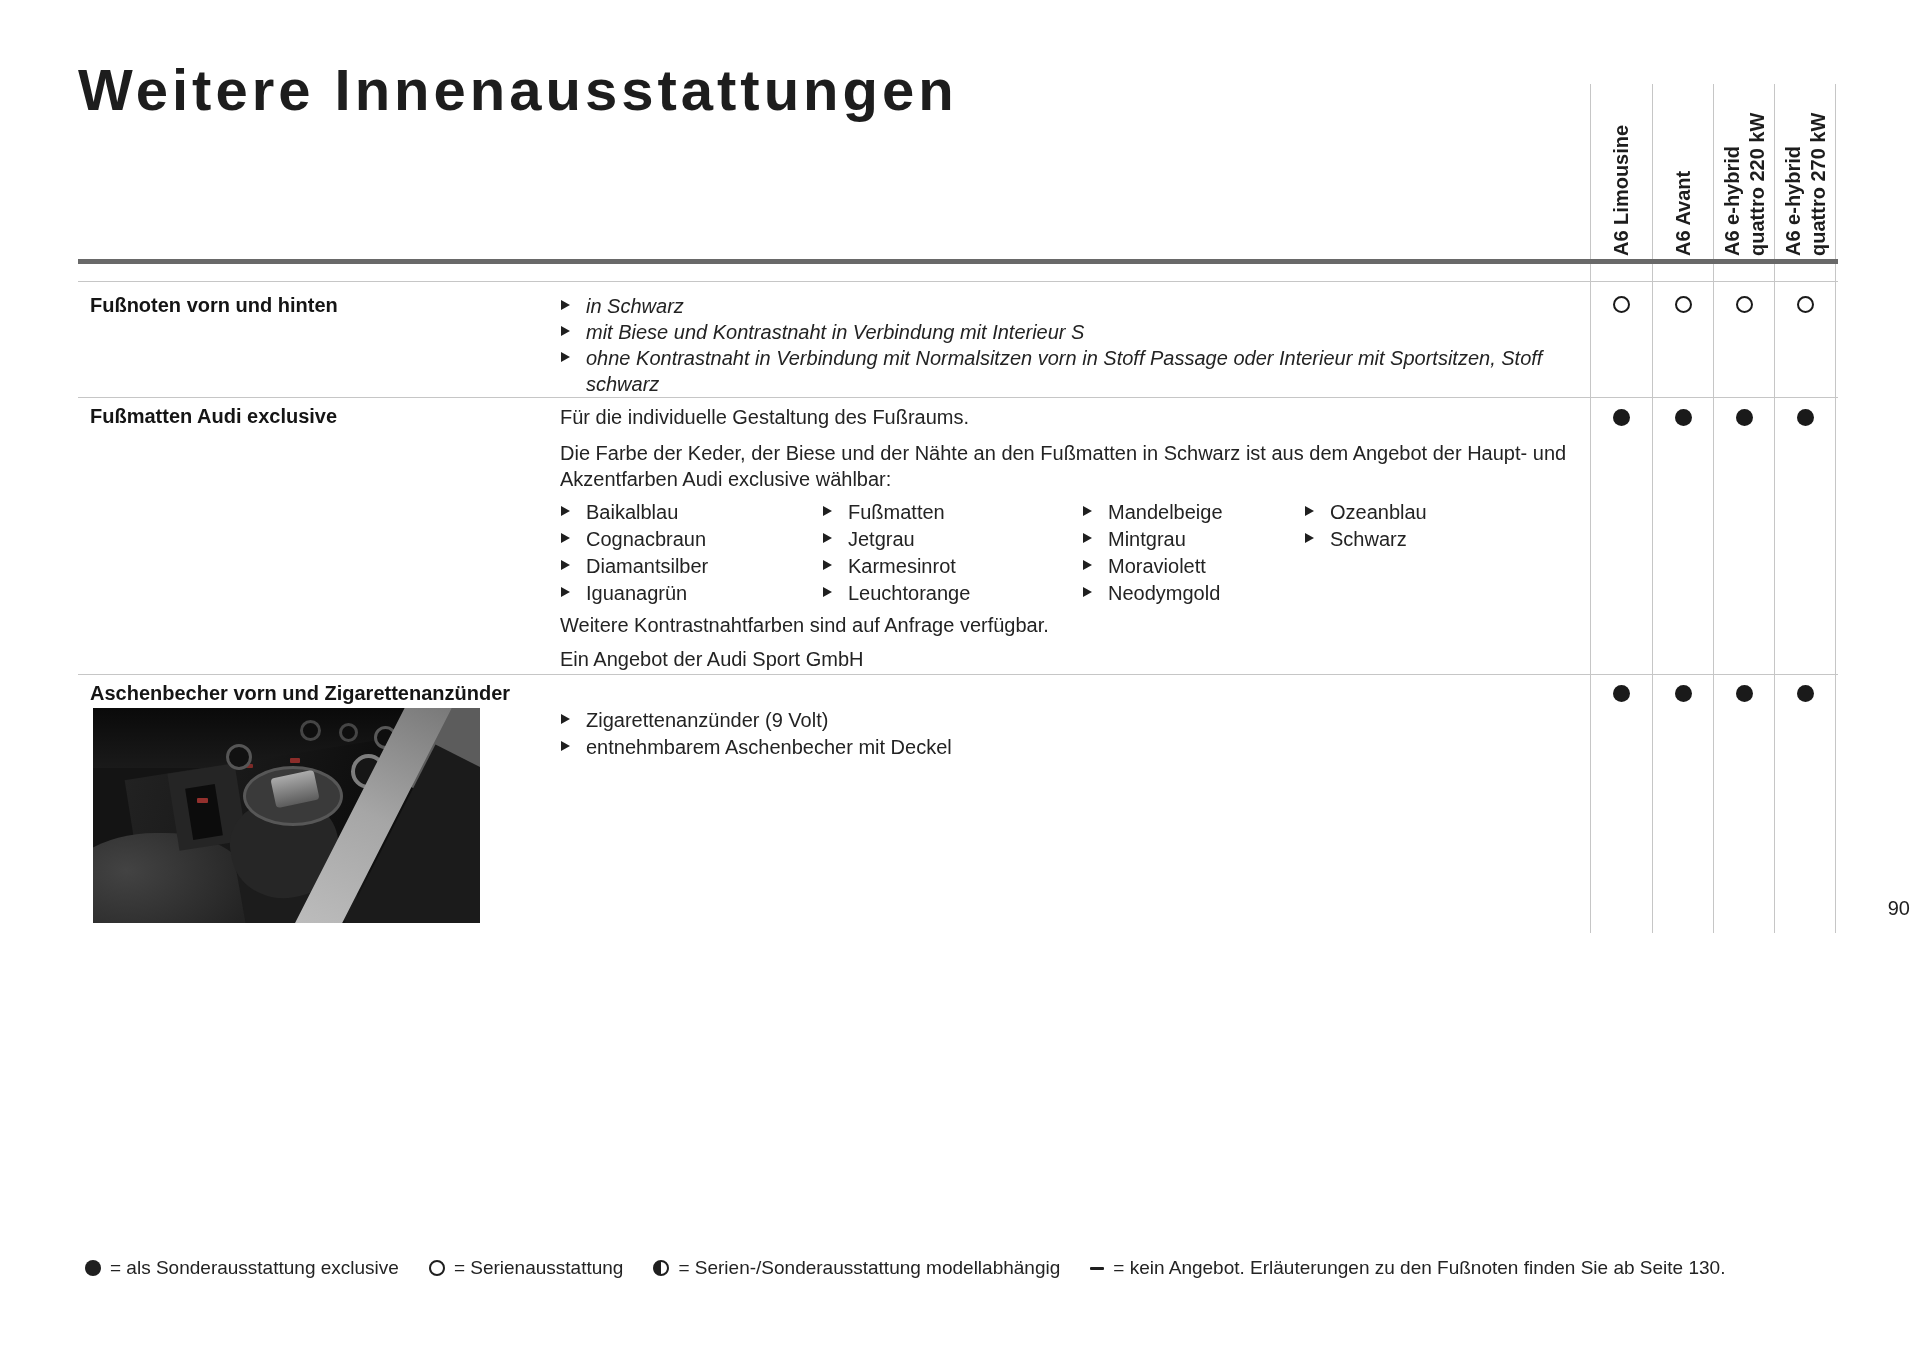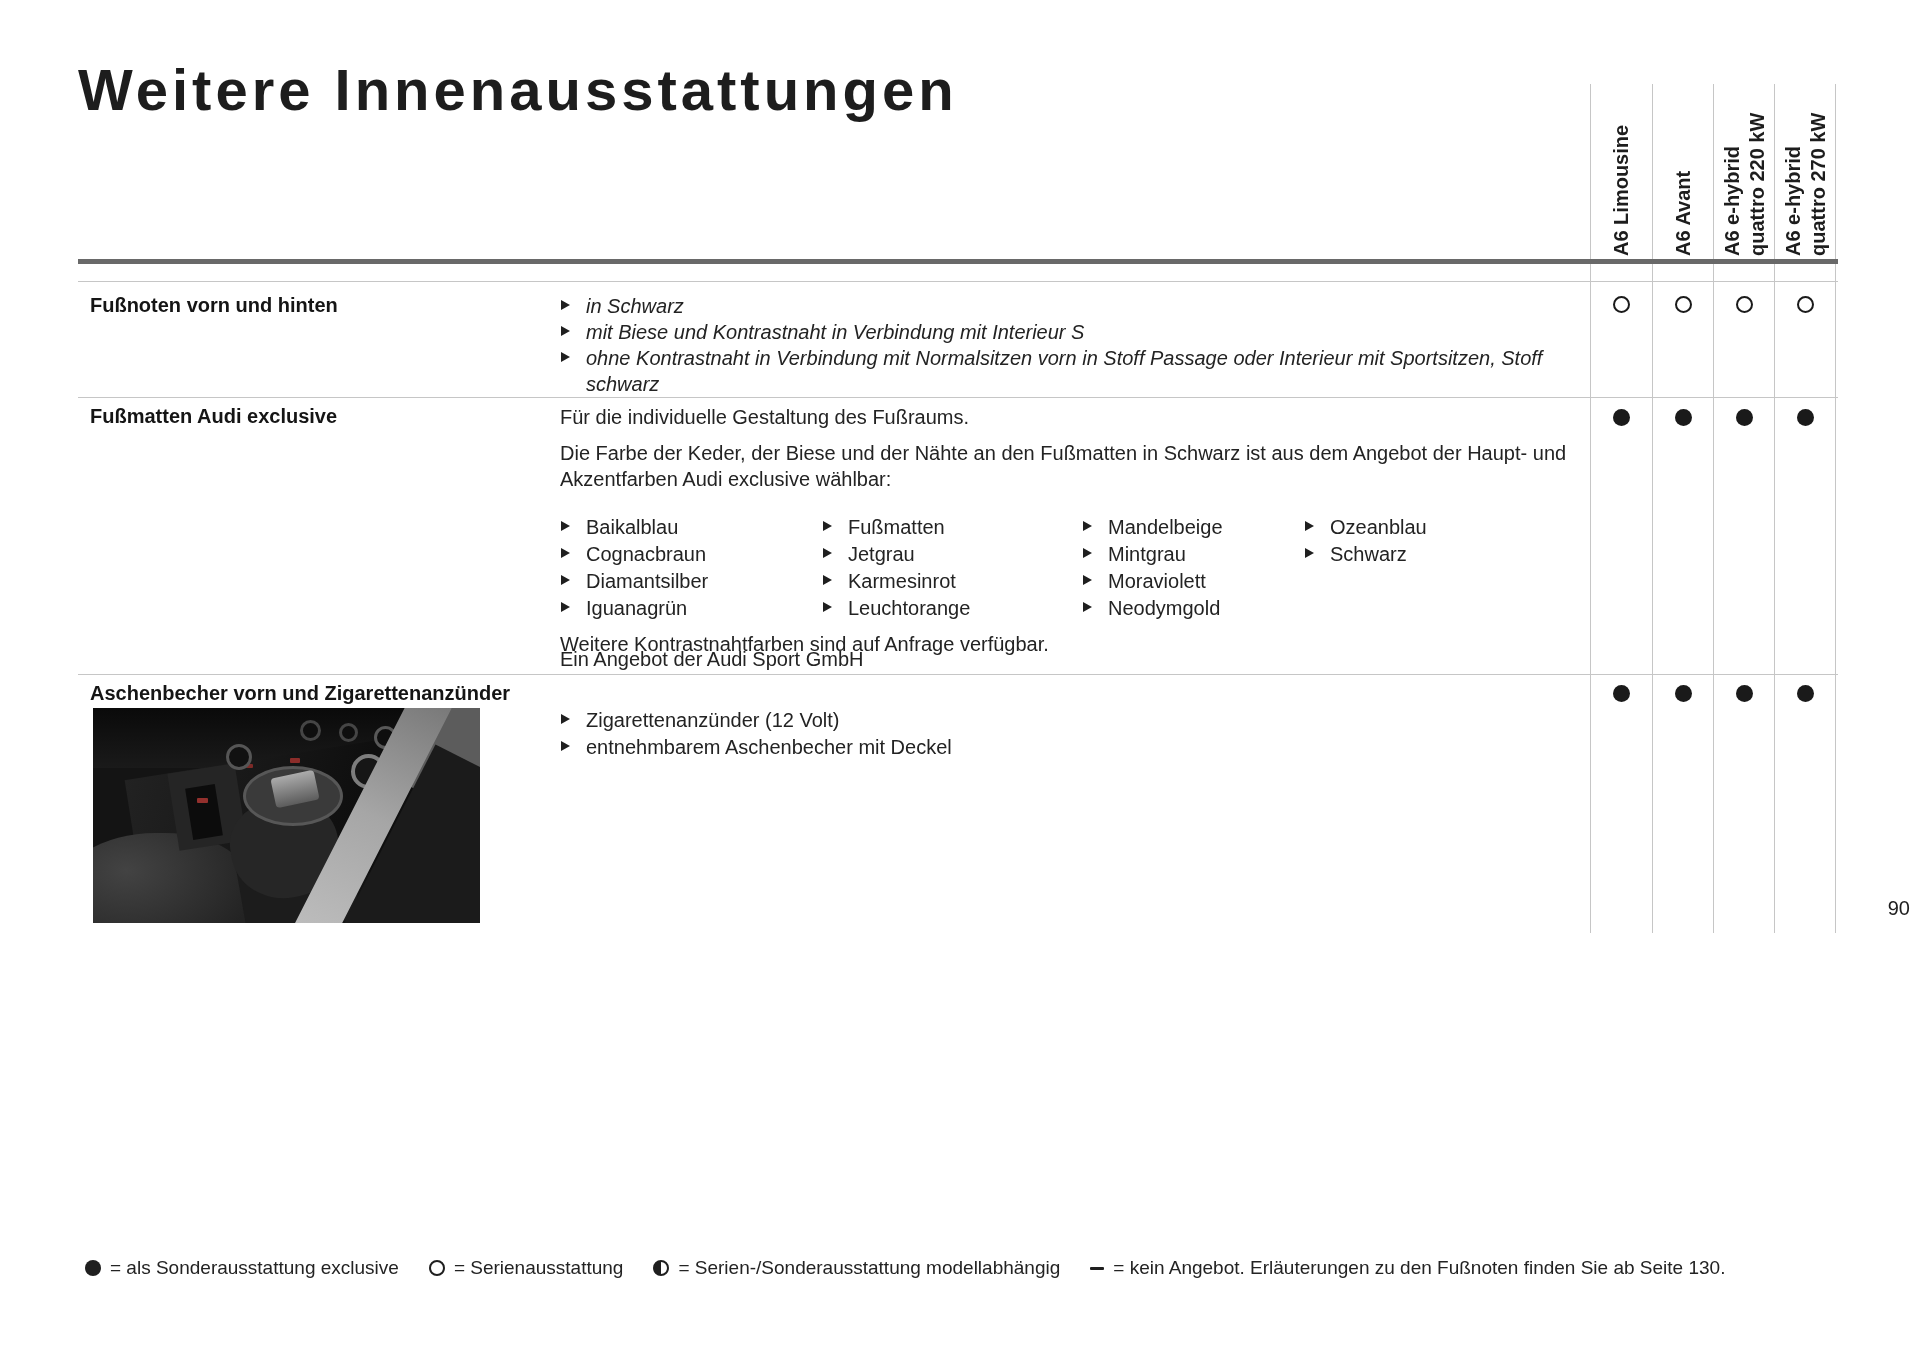--- a/index.html
+++ b/index.html
@@ -35,21 +35,21 @@
   
   .rowtitle{position:absolute;left:90px;font-size:20px;font-weight:700;color:#151515;width:460px;line-height:25px;}
   .desc{position:absolute;left:560px;width:1010px;font-size:20px;line-height:26px;color:#232323;}
   .bullets{list-style:none;margin:0;padding:0;}
   .bullets li{position:relative;padding-left:26px;line-height:26px;}
   .bullets.lh27 li{line-height:27px;}
   .bullets li::before{
     content:"";position:absolute;left:1px;top:7px;width:0;height:0;
     border-left:9px solid #1f1f1f;border-top:5.5px solid transparent;border-bottom:5.5px solid transparent;
   }
-  .colorcol{width:240px;margin-top:15px;}
+  .colorcol{width:240px;}
 
   
   .mark{position:absolute;width:17px;height:17px;border-radius:50%;box-sizing:border-box;}
   .mark-open{border:2.5px solid #1a1a1a;background:transparent;}
   .mark-filled{background:#1a1a1a;}
 
   
   .footer{
     position:absolute;left:85px;top:1257px;display:flex;align-items:center;gap:30px;
     font-size:19px;color:#232323;white-space:nowrap;
@@ -143,31 +143,31 @@
     <li>Mandelbeige</li>
     <li>Mintgrau</li>
     <li>Moraviolett</li>
     <li>Neodymgold</li>
   </ul>
   <ul class="desc bullets lh27 colorcol" style="left:1304px;top:499px;">
     <li>Ozeanblau</li>
     <li>Schwarz</li>
   </ul>
 
-  <div class="desc" style="top:631px;">Weitere Kontrastnahtfarben sind auf Anfrage verfügbar.</div>
+  <div class="desc" style="top:612px;">Weitere Kontrastnahtfarben sind auf Anfrage verfügbar.</div>
   <div class="desc" style="top:646px;">Ein Angebot der Audi Sport GmbH</div>
 
   <span class="mark mark-filled" style="left:1613px;top:409px;"></span>
   <span class="mark mark-filled" style="left:1675px;top:409px;"></span>
   <span class="mark mark-filled" style="left:1736px;top:409px;"></span>
   <span class="mark mark-filled" style="left:1797px;top:409px;"></span>
 
   <div class="rowtitle" style="top:681px;width:470px;">Aschenbecher vorn und Zigarettenanzünder</div>
   <ul class="desc bullets lh27" style="top:707px;">
-    <li>Zigarettenanzünder (12 Volt)</li>
+    <li>Zigarettenanzünder (9 Volt)</li>
     <li>entnehmbarem Aschenbecher mit Deckel</li>
   </ul>
 
   <div class="photo">
     <div class="ph-top"></div>
     <div class="ph-deck"></div>
     <div class="ph-seat"></div>
     <div class="ph-shift"></div>
     <div class="ph-panel"></div>
     <div class="ph-slot"></div>

